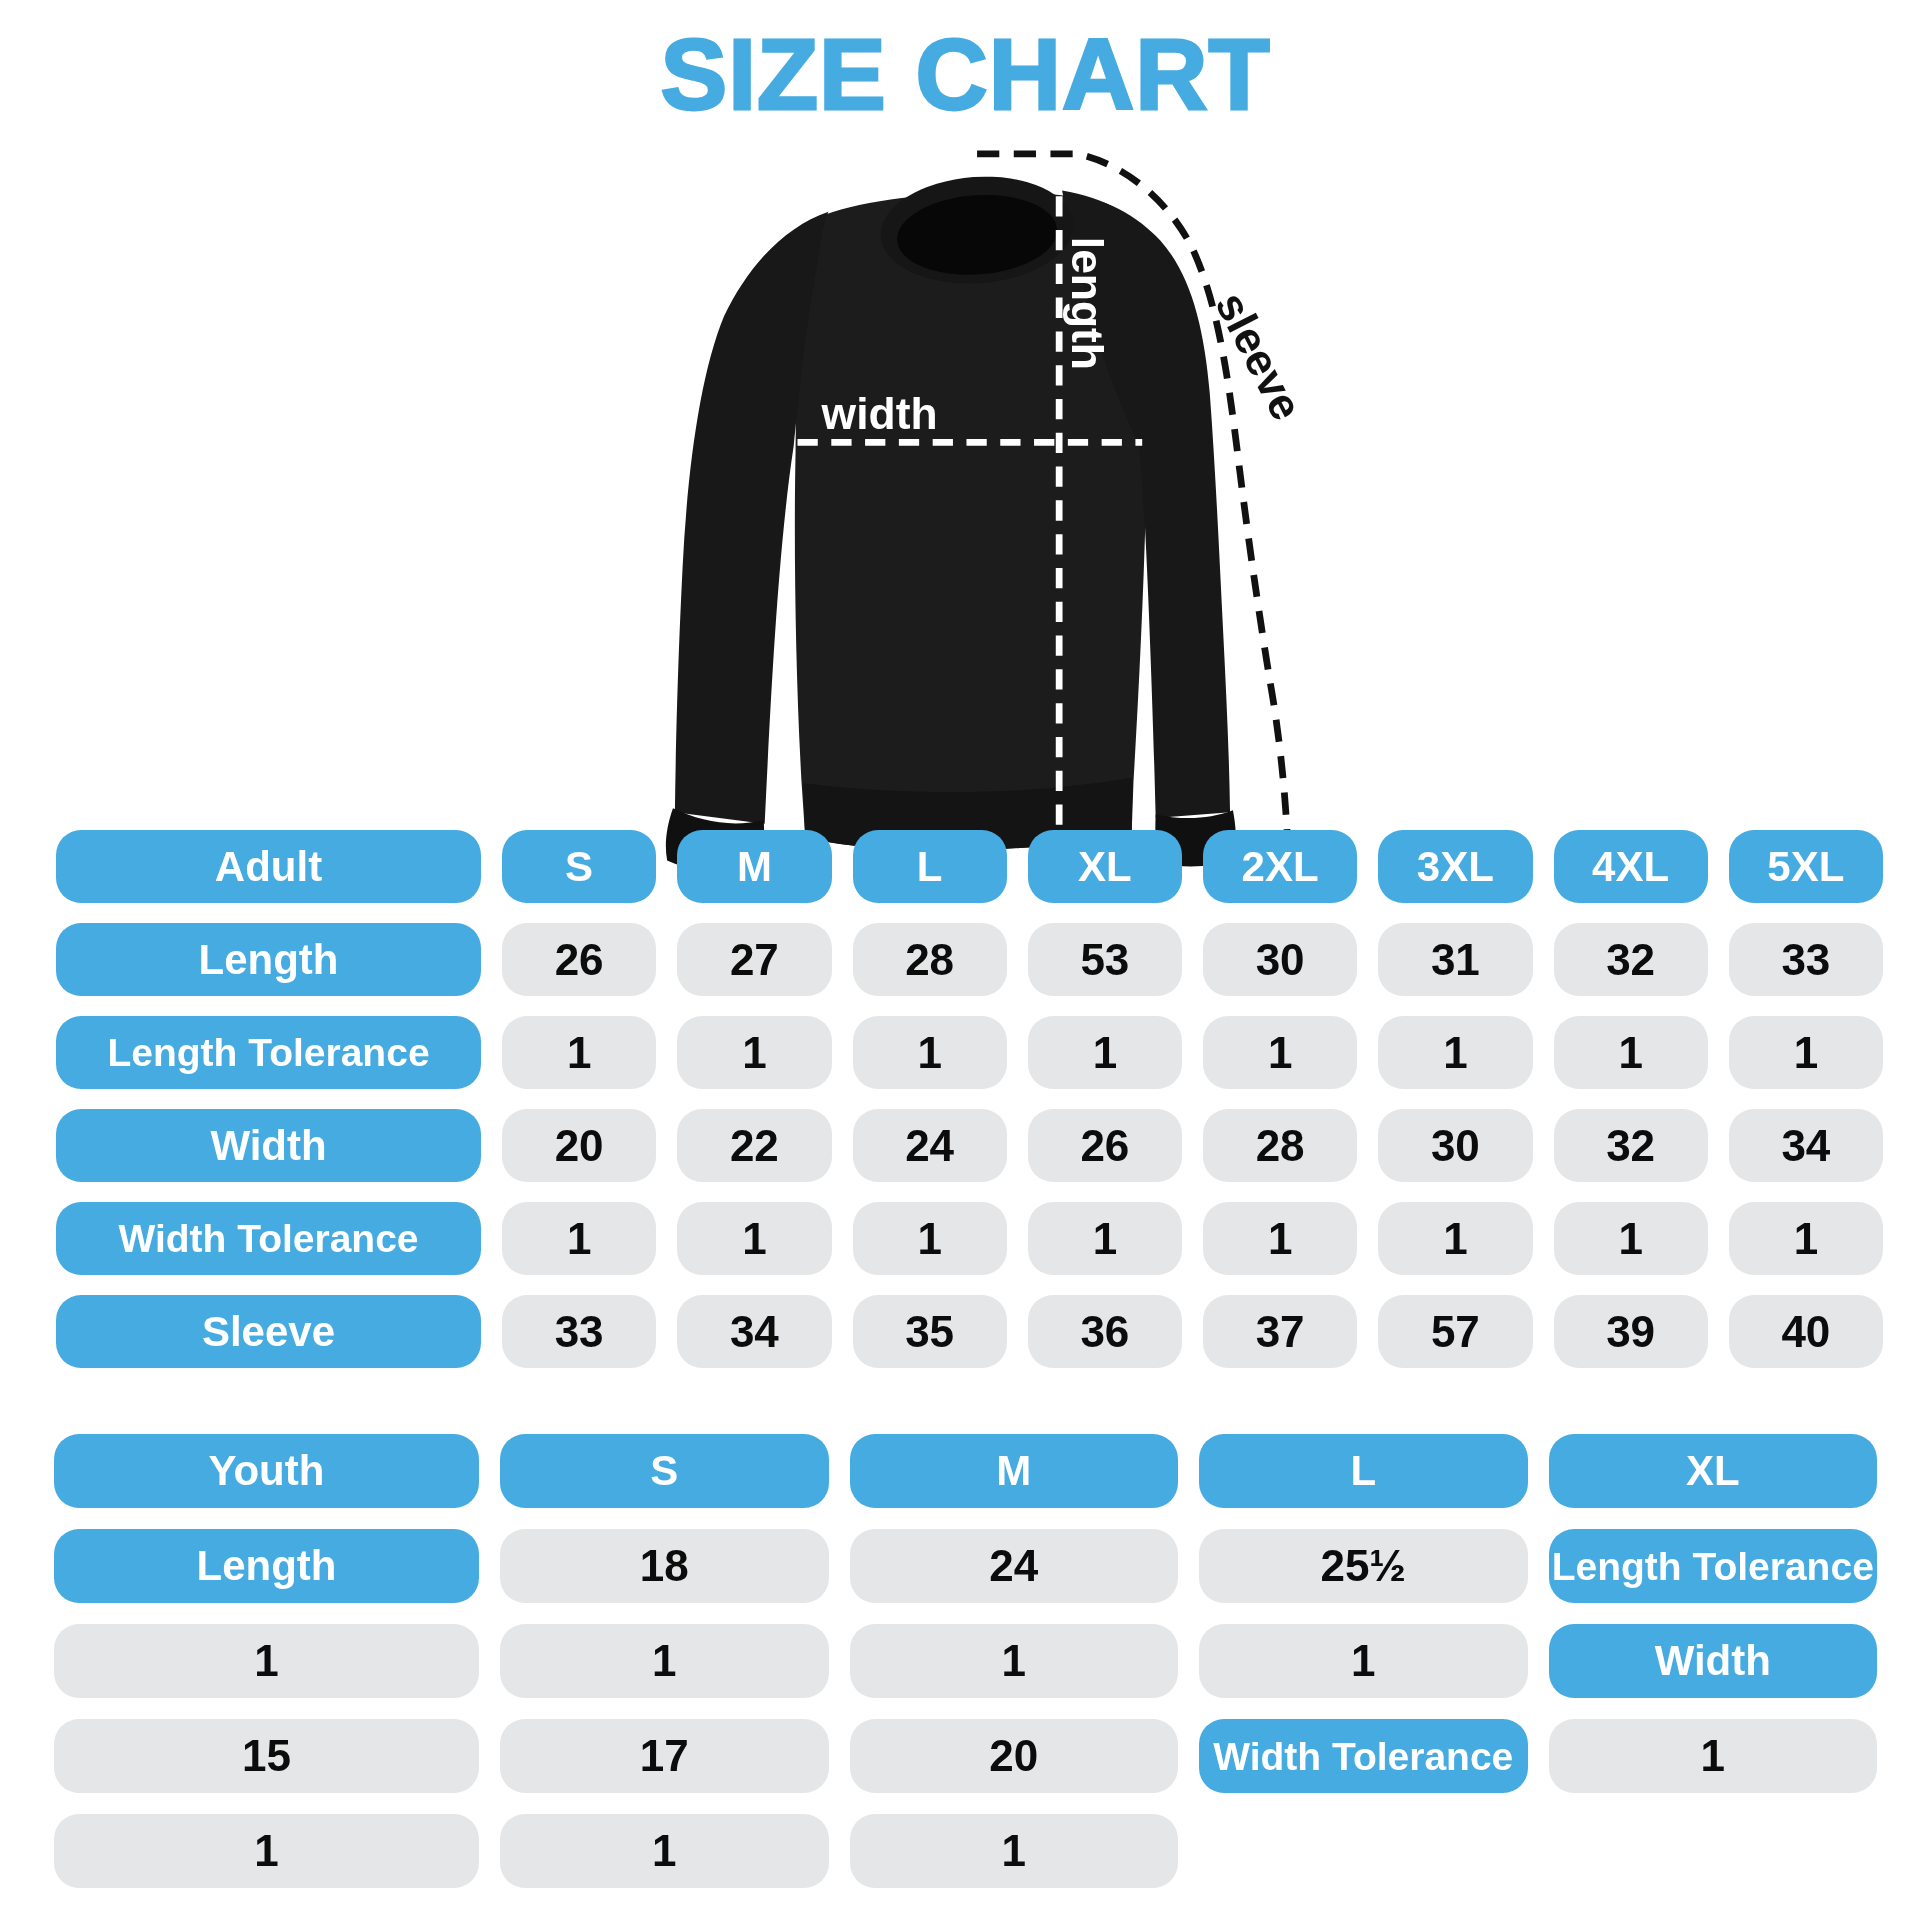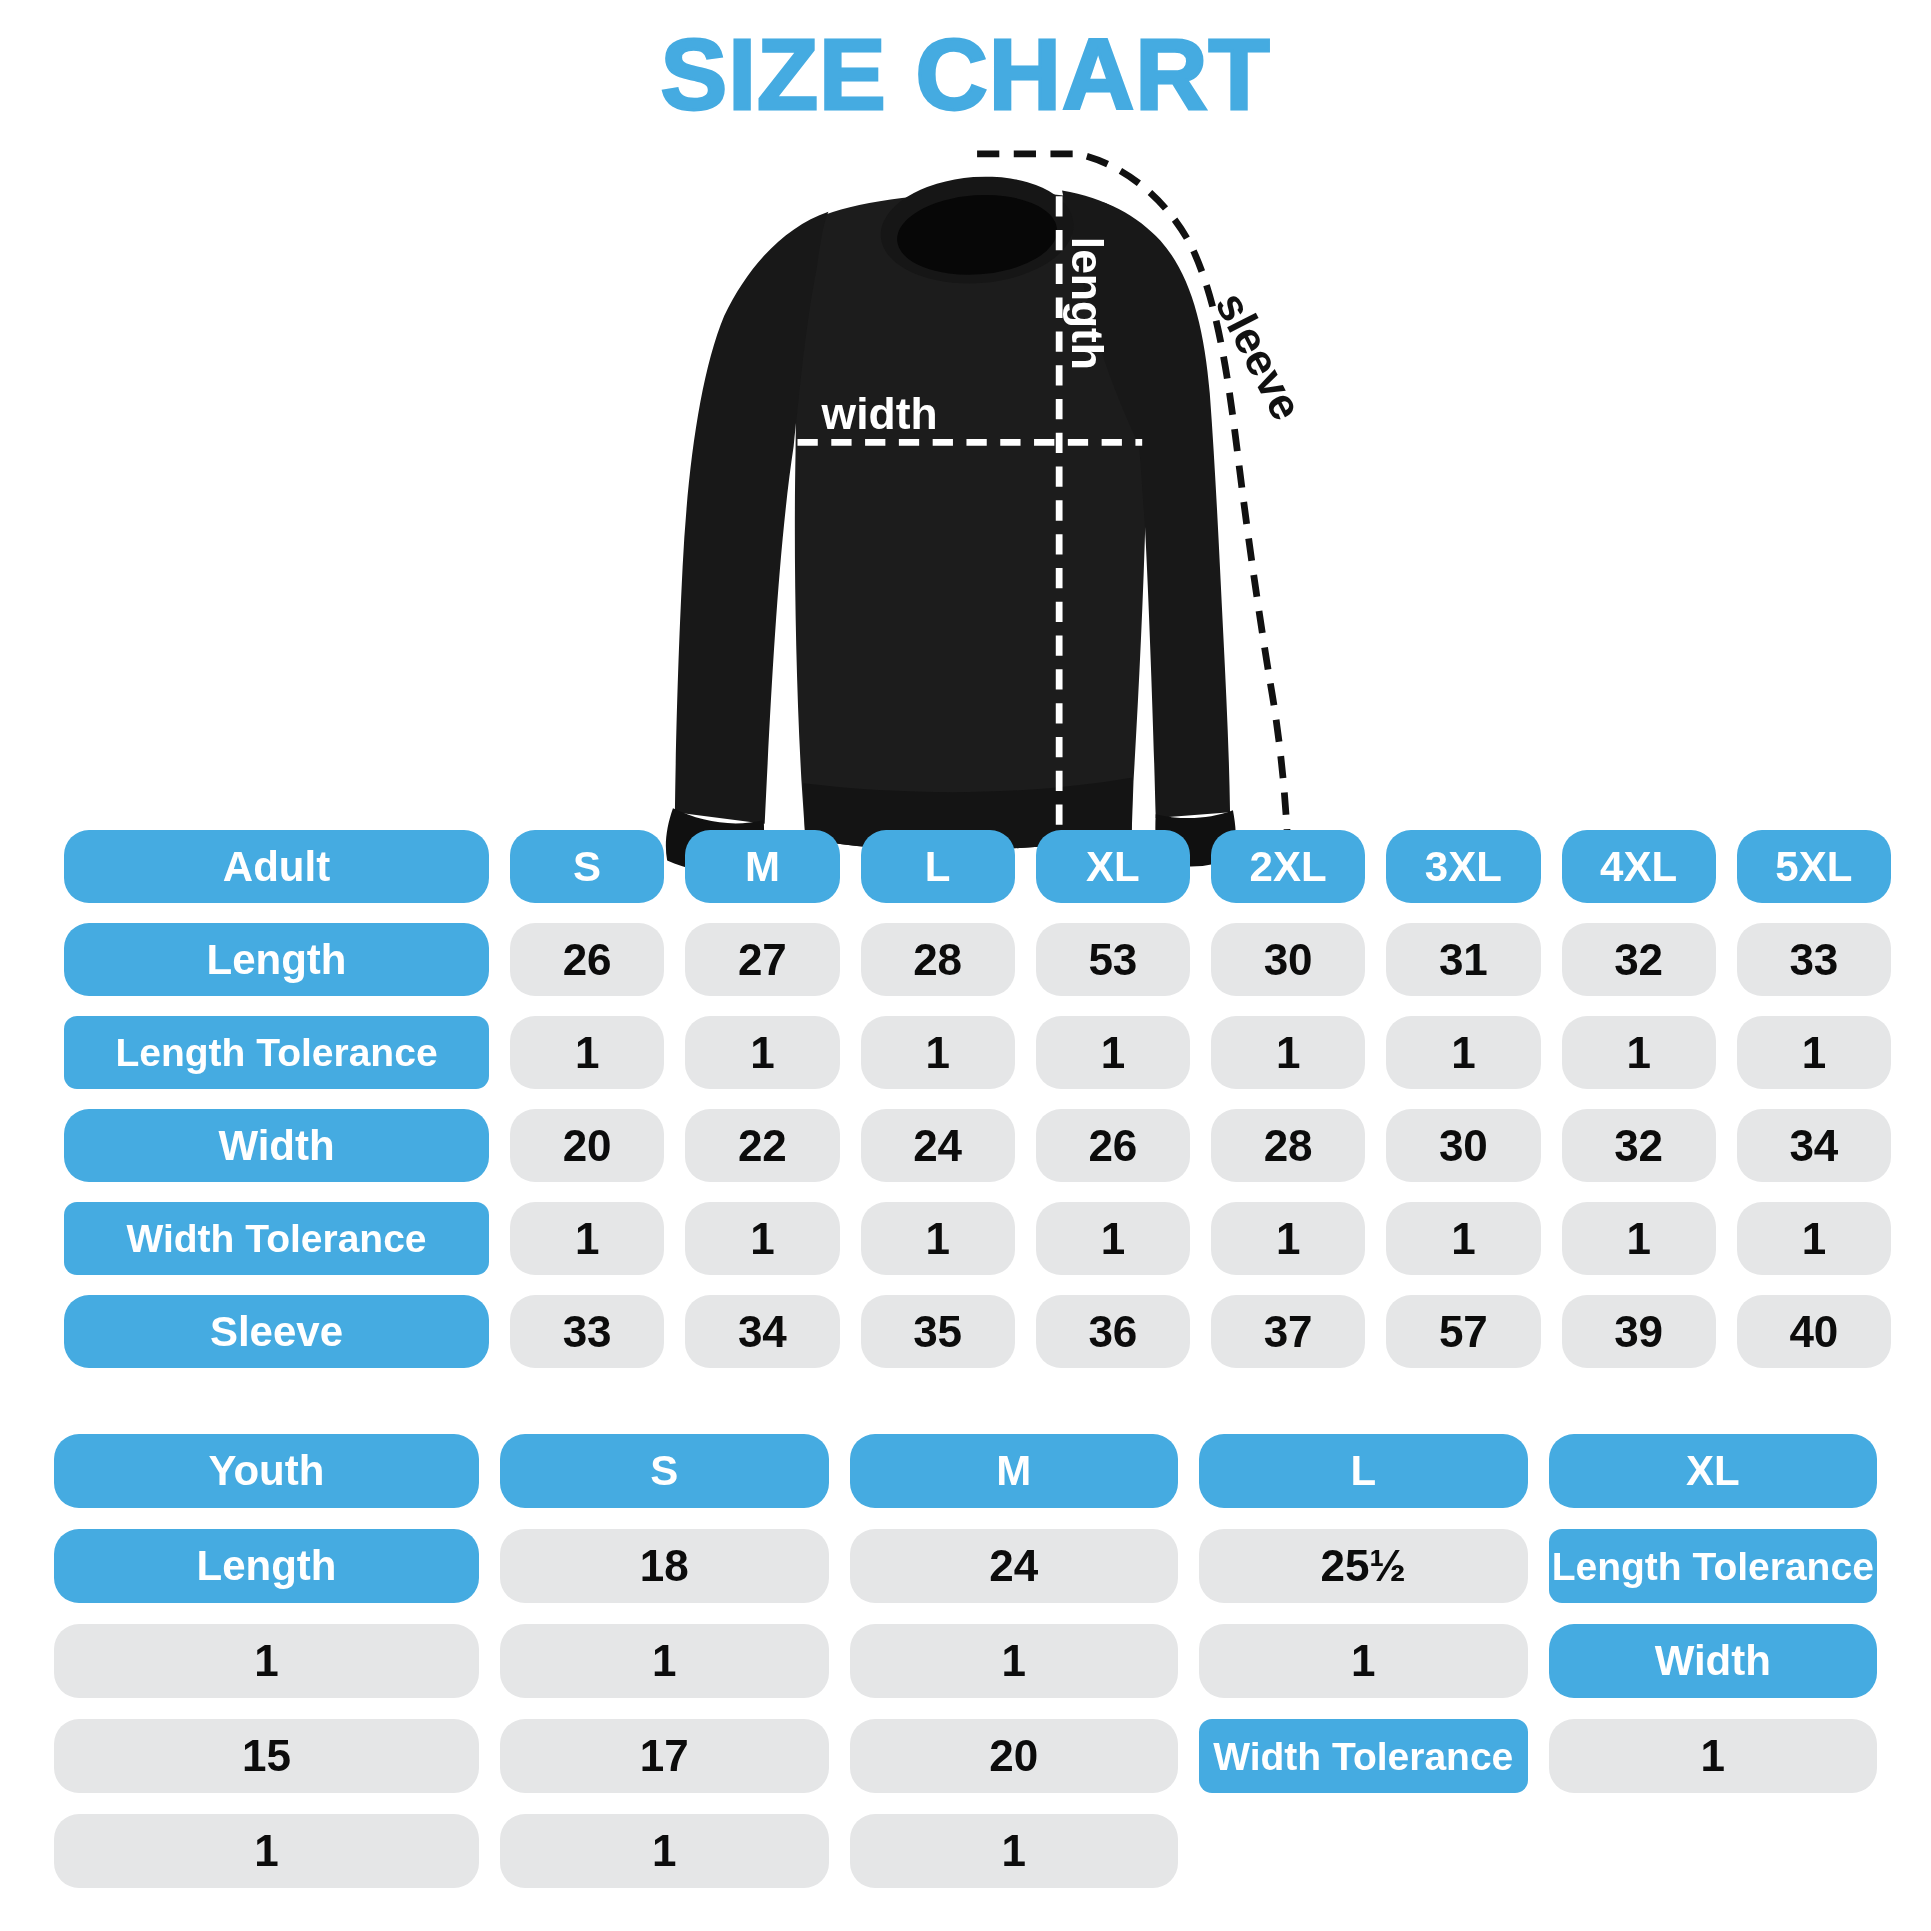--- a/index.html
+++ b/index.html
@@ -9,38 +9,38 @@
     margin-top:7px;
   }
   .page-title{
     position:absolute;top:9.7px;left:0;width:100%;text-align:center;
     font-size:100px;font-weight:800;letter-spacing:1px;color:var(--accent,#45ABE1);
     -webkit-text-stroke:2.9px var(--accent,#45ABE1);
   }
   .diagram-svg{position:absolute;left:0;top:0;width:1931px;height:1931px;}
   .size-table{position:absolute;display:grid;}
   .adult-grid{
-    left:64px;top:823px;width:1827px;
+    left:56px;top:823px;width:1827px;
     grid-template-columns:425px repeat(8,1fr);
     column-gap:21px;row-gap:20px;grid-auto-rows:73px;
   }
   .youth-grid{
     left:54px;top:1427px;width:1823px;
     grid-template-columns:425px repeat(4,1fr);
     column-gap:37px;row-gap:20px;grid-auto-rows:74px;gap:21px;
   }
   .pill{
     display:flex;align-items:center;justify-content:center;
     border-radius:25px;line-height:1;white-space:nowrap;
   }
   .pill.hd{
     background:var(--accent,#45ABE1);color:#ffffff;
     font-weight:800;font-size:42px;
   }
-  .pill.hd.long{font-size:39px;border-radius:13px;}
+  .pill.hd.long{font-size:39px;}
   .pill.vl{
     background:var(--cell,#E5E6E7);color:var(--ink,#0c0c0c);
     font-weight:700;font-size:44px;
   }
   svg text{font-family:"Liberation Sans","DejaVu Sans",sans-serif;}
 </style>
 </head>
 <body>
 
 <div class="canvas">

